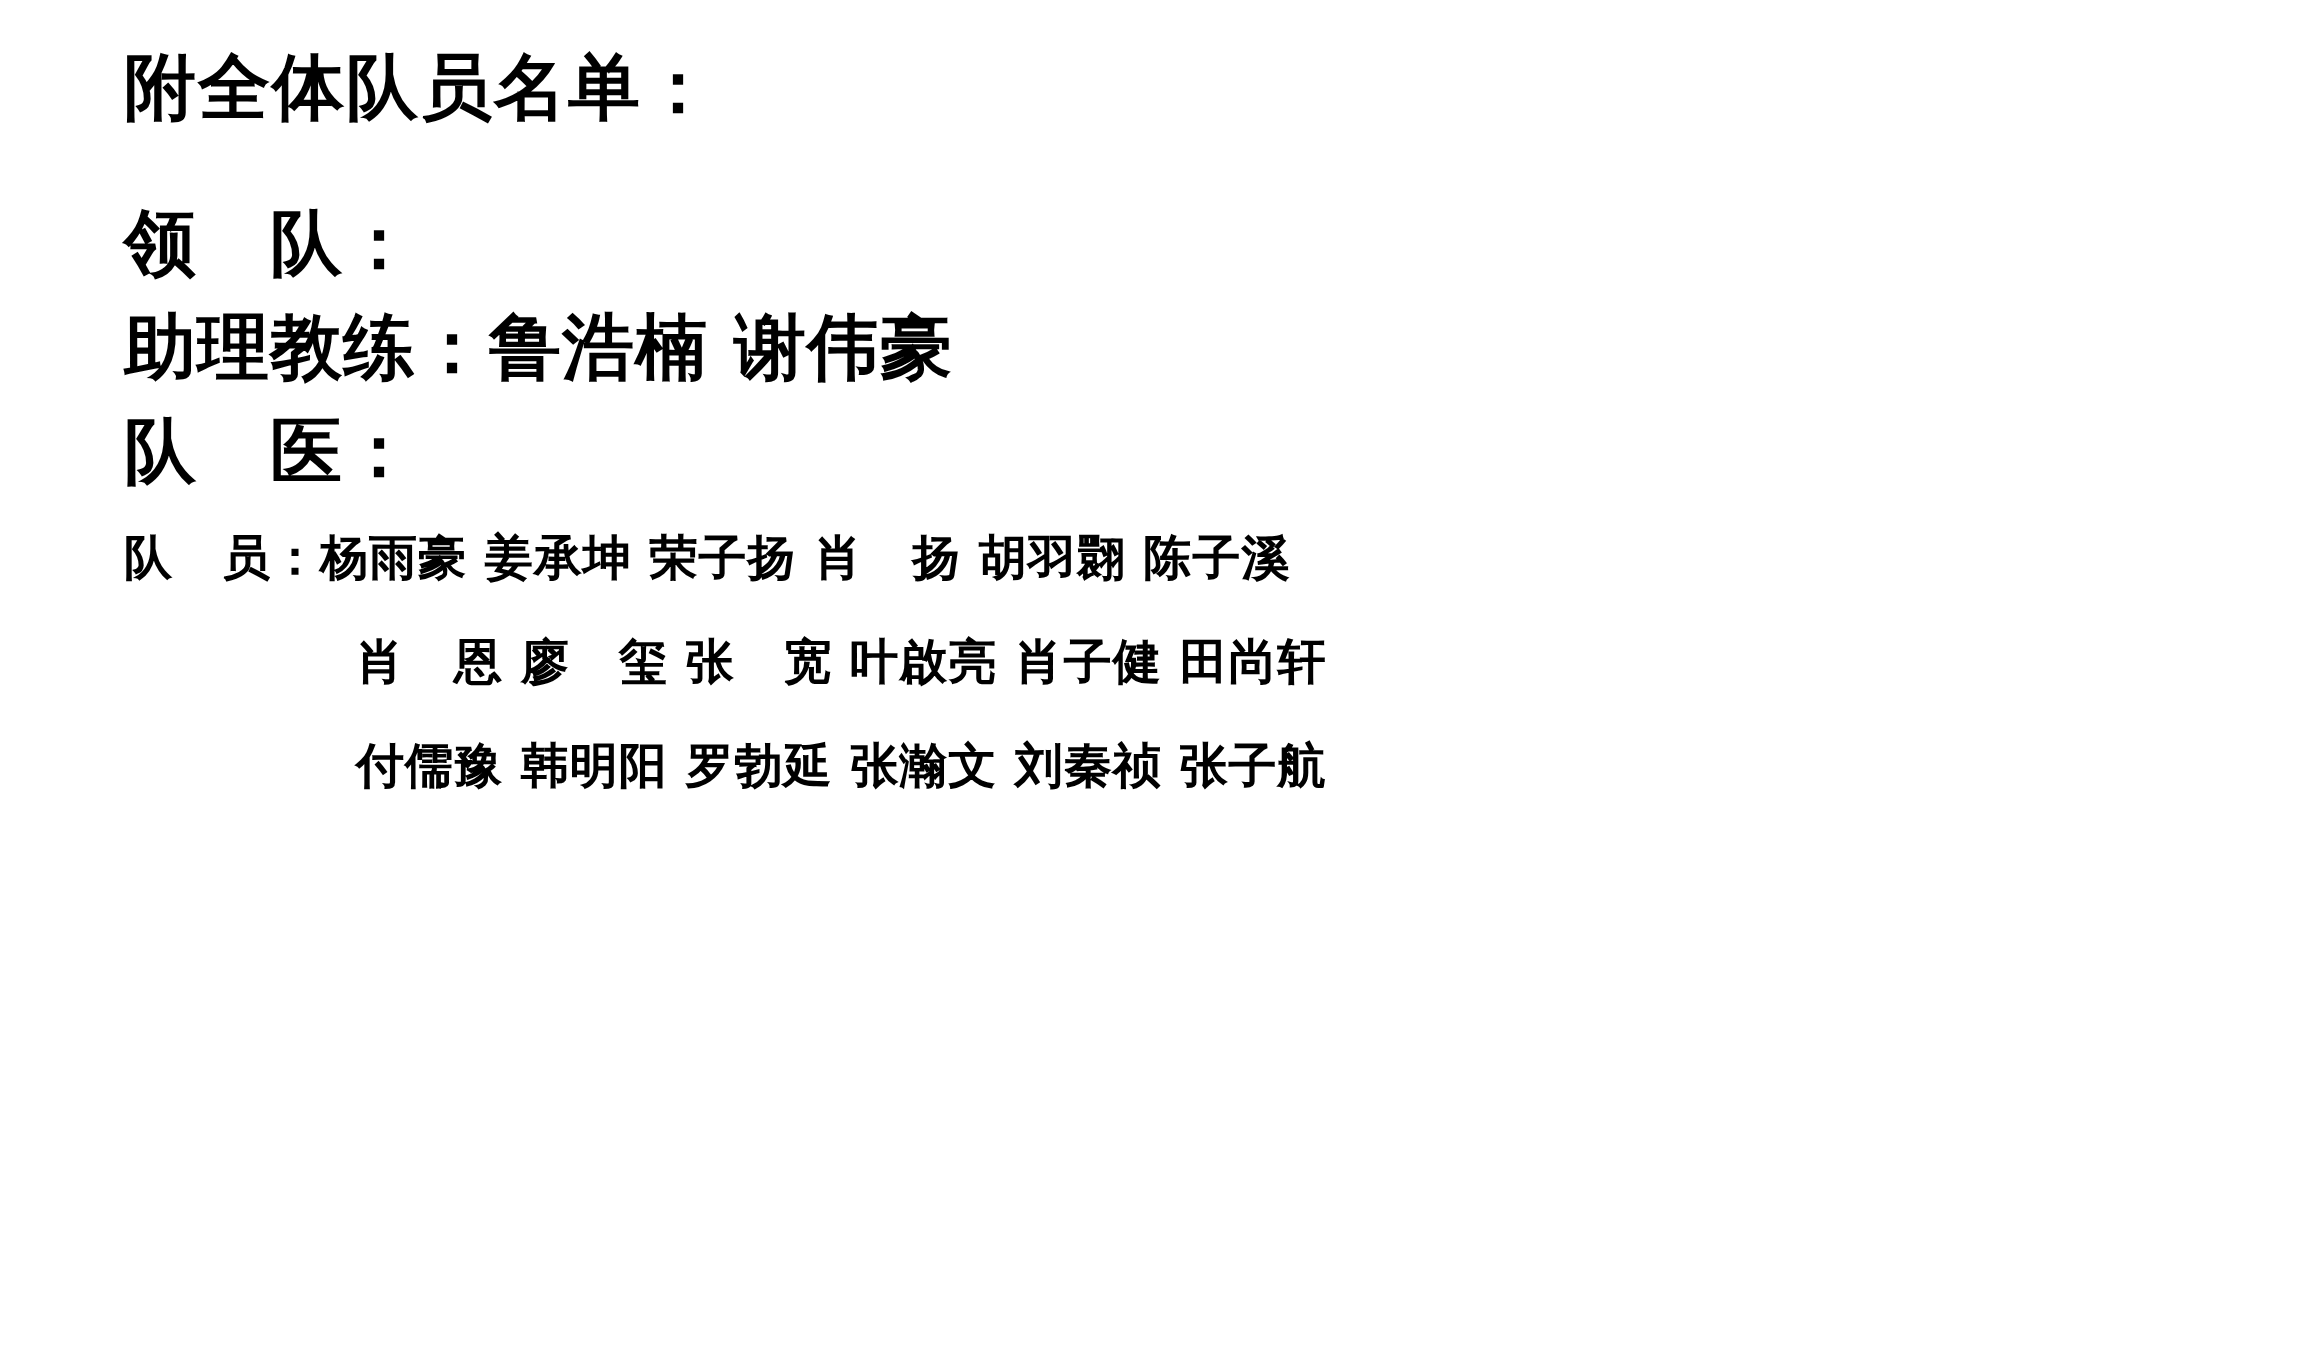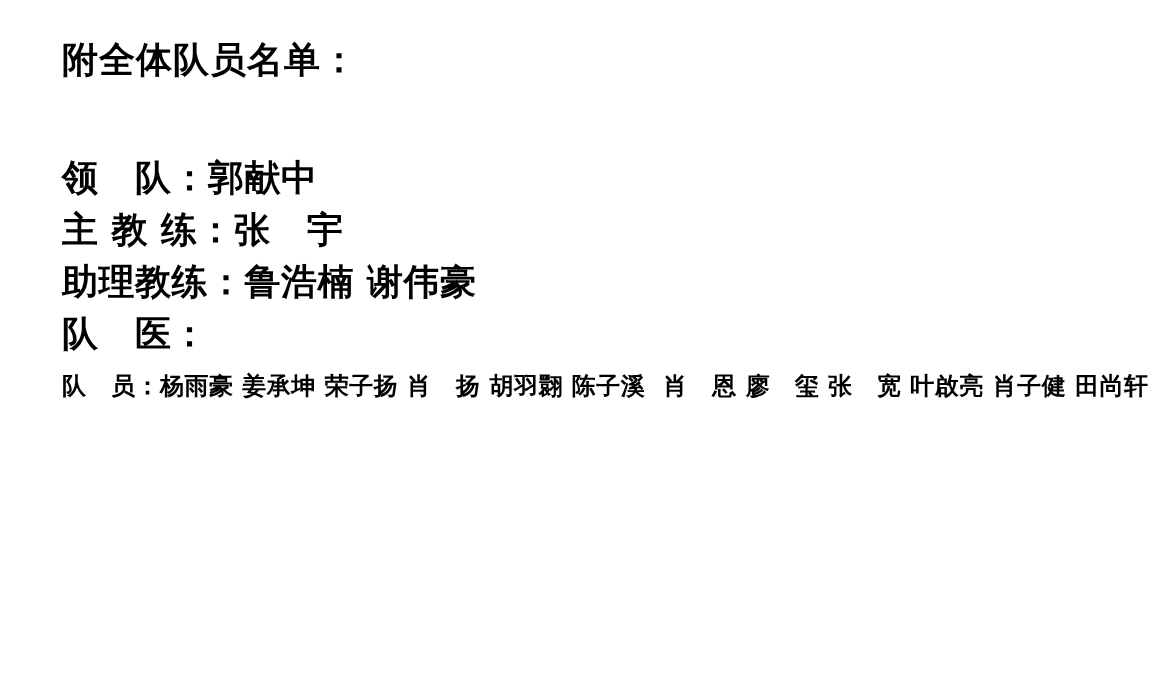--- a/index.html
+++ b/index.html
@@ -12,33 +12,33 @@
     background: #ffffff;
     font-family: "DejaVu Sans", "Liberation Sans", sans-serif;
     color: #000000;
     overflow: hidden;
   }
   .page {
     position: relative;
     width: 1161px;
     height: 674px;
     box-sizing: border-box;
-    padding: 22px 0 0 62px;
+    padding: 7px 0 0 62px;
   }
   .doc-title {
     font-size: 36px;
     line-height: 1.0;
     font-weight: 600;
     letter-spacing: 1px;
     margin: 0 0 0 0;
     padding-top: 20px;
     white-space: pre;
   }
   .roster {
-    margin-top: 74px;
+    margin-top: 34px;
   }
   .roster-row {
     display: flex;
     align-items: flex-start;
     font-size: 36px;
     line-height: 52px;
     white-space: pre;
     font-weight: 600;
     letter-spacing: 0.5px;
   }
@@ -53,20 +53,21 @@
   .players-block {
     display: flex;
     align-items: flex-start;
     font-size: 24px;
     line-height: 52px;
     font-weight: 600;
     letter-spacing: 0.5px;
   }
   .players-lines {
     display: flex;
+    flex-direction: column;
     justify-content: center;
   }
   .player-line {
     white-space: pre;
     line-height: 52px;
   }
   .player-line.indent {
     padding-left: 18px;
   }
 </style>
@@ -74,39 +75,35 @@
 <body>
 
 <div class="page">
 
   <div class="doc-title">附全体队员名单：</div>
 
   <div class="roster">
 
     <div class="roster-row">
       <span class="role-label">领　队：</span>
-      <span class="role-value">郭献中</span>
     </div>
 
-    <div class="roster-row">
-      <span class="role-label">主 教 练：</span>
-      <span class="role-value">张　宇</span>
-    </div>
 
     <div class="roster-row">
       <span class="role-label">助理教练：</span>
       <span class="role-value">鲁浩楠 谢伟豪</span>
     </div>
 
     <div class="roster-row">
       <span class="role-label">队　医：</span>
     </div>
 
     <div class="players-block">
       <span class="role-label">队　员：</span>
       <div class="players-lines">
         <div class="player-line">杨雨豪 姜承坤 荣子扬 肖　扬 胡羽翾 陈子溪</div>
         <div class="player-line indent">肖　恩 廖　玺 张　宽 叶啟亮 肖子健 田尚轩</div>
+        <div class="player-line indent">付儒豫 韩明阳 罗勃延 张瀚文 刘秦祯 张子航</div>
       </div>
     </div>
 
   </div>
 </div>
 
 </body></html>

